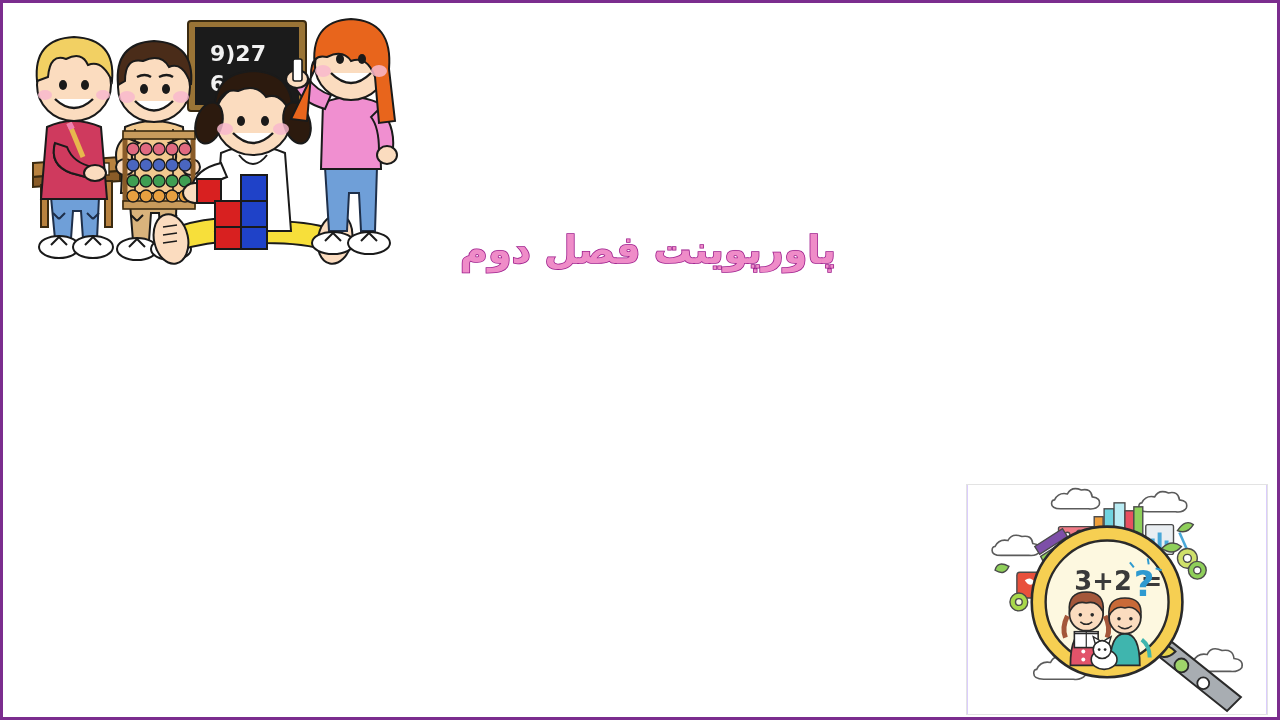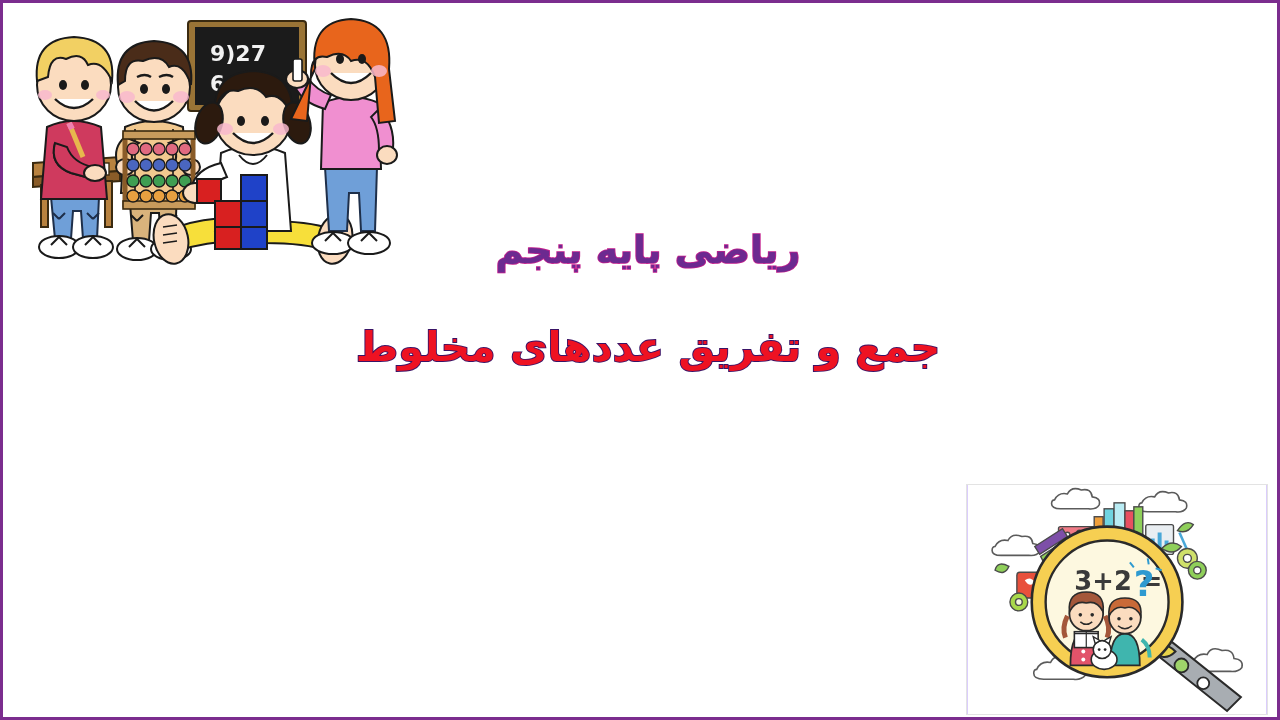--- a/index.html
+++ b/index.html
@@ -261,22 +261,21 @@
         <ellipse cx="315" cy="44" rx="4" ry="5" fill="#1a1a1a"></ellipse>
         <ellipse cx="337" cy="44" rx="4" ry="5" fill="#1a1a1a"></ellipse>
         <path d="M306 58 q20 20 40 0" fill="#ffffff" stroke="#1a1a1a" stroke-width="2.4"></path>
         <ellipse cx="298" cy="56" rx="8" ry="6" fill="#f8b8cc" opacity="0.85"></ellipse>
         <ellipse cx="354" cy="56" rx="8" ry="6" fill="#f8b8cc" opacity="0.85"></ellipse>
       </g>
     </svg>
   </div>
 
   <div id="title-block">
-    <div class="title-line" id="title-line-2" style="color: rgb(108, 42, 144); -webkit-text-stroke: 1.6px rgb(194, 32, 142); text-shadow: rgb(194, 32, 142) 0px 0px 1px;">ریاضی پایه پنجم</div>
-    <div class="title-line" id="title-line-3" style="color: rgb(238, 18, 34); -webkit-text-stroke: 1.8px rgb(59, 20, 102); text-shadow: rgb(59, 20, 102) 0px 0px 1px;">جمع و تفریق عددهای مخلوط</div>
+    <div class="title-line" id="title-line-1" style="color: rgb(239, 140, 200); -webkit-text-stroke: 1.6px rgb(160, 34, 143); text-shadow: rgb(160, 34, 143) 0px 0px 1px;">پاورپوینت فصل دوم</div>
   </div>
 
   <div id="magnifier-picture" style="border-color: rgb(227, 227, 227);">
     <svg viewBox="0 0 302 231" xmlns="http://www.w3.org/2000/svg">
       <rect x="0" y="0" width="302" height="231" fill="#ffffff"></rect>
 
       <g fill="#ffffff" stroke="#5b5b5b" stroke-width="1.6">
         <path d="M88 15 q4 -8 13 -6 q4 -8 14 -4 q10 -2 11 7 q9 1 7 8 q-3 5 -11 4 l-28 0 q-9 0 -9 -5 q0 -4 3 -4 Z"></path>
         <path d="M176 18 q4 -8 13 -6 q4 -8 14 -4 q10 -2 11 7 q9 1 7 8 q-3 5 -11 4 l-28 0 q-9 0 -9 -5 q0 -4 3 -4 Z"></path>
         <path d="M28 62 q4 -8 13 -6 q4 -8 14 -4 q10 -2 11 7 q9 1 7 8 q-3 5 -11 4 l-28 0 q-9 0 -9 -5 q0 -4 3 -4 Z"></path>

